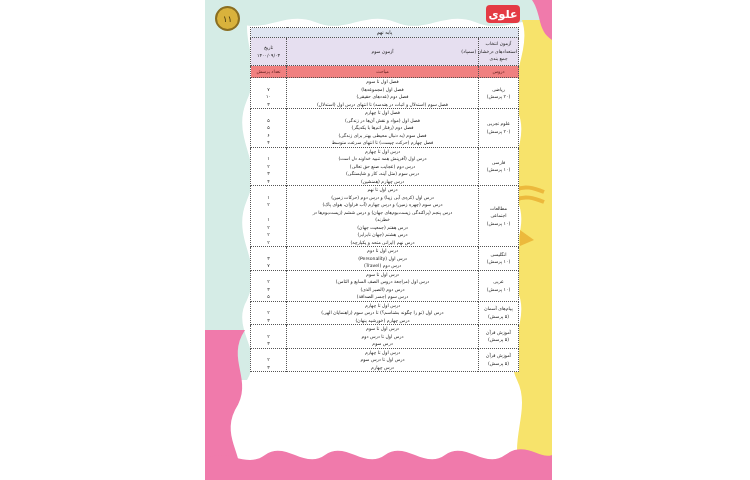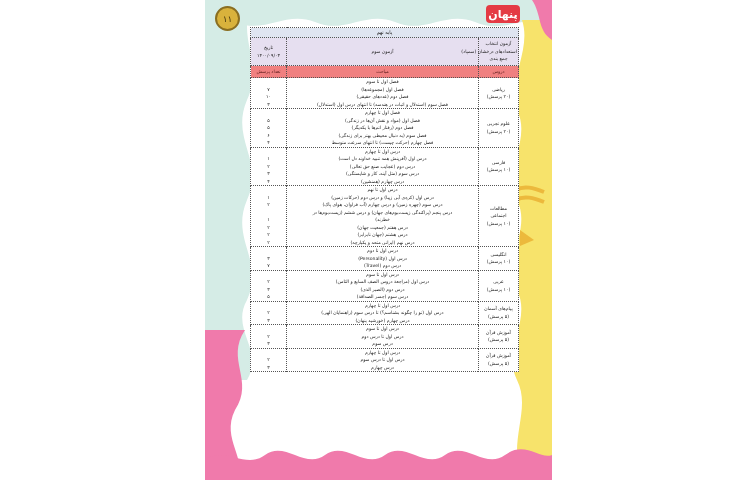--- a/index.html
+++ b/index.html
@@ -42,21 +42,21 @@
   </svg>
   <svg class="bg-bottom" viewBox="0 0 347 40" preserveAspectRatio="none">
     <path d="M0,40 V20 C20,5 40,30 60,15 C80,0 100,30 120,15 C140,0 160,30 180,15 C200,0 220,30 240,15 C260,0 280,30 300,15 C320,0 335,20 347,15 V40 Z" fill="#f07aab"></path>
   </svg>
 </div>
 
 <div class="badge">
   <span>۱۱</span>
 </div>
 <div class="logo">
-  <span>پنهان</span>
+  <span>علوی</span>
 </div>
 
 <table>
   <colgroup>
     <col class="c-subj">
       <col class="c-topic">
       <col class="c-count">
   </colgroup>
   <tbody>
       <tr class="title-row">

